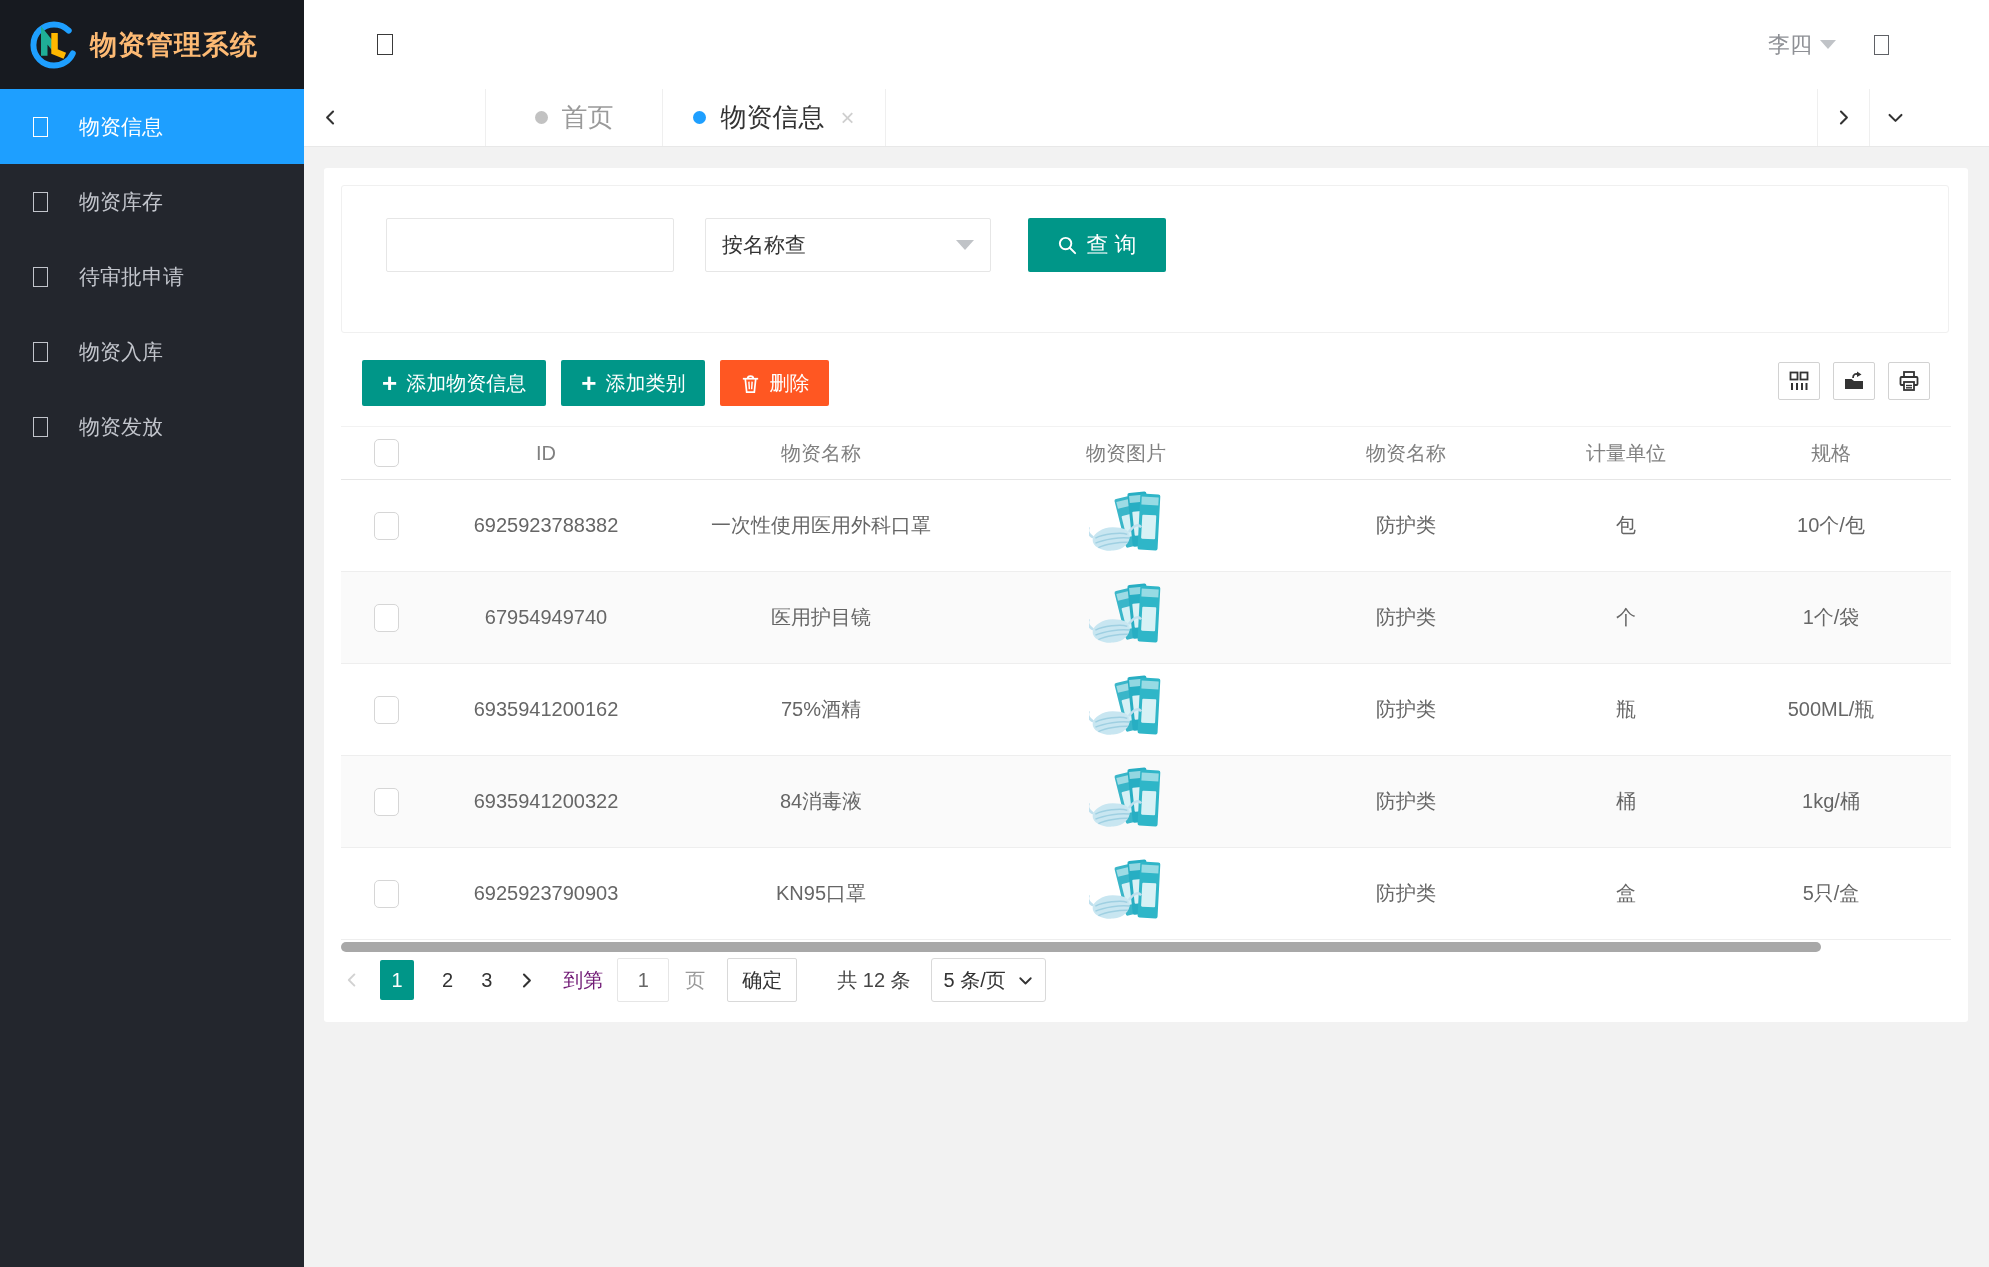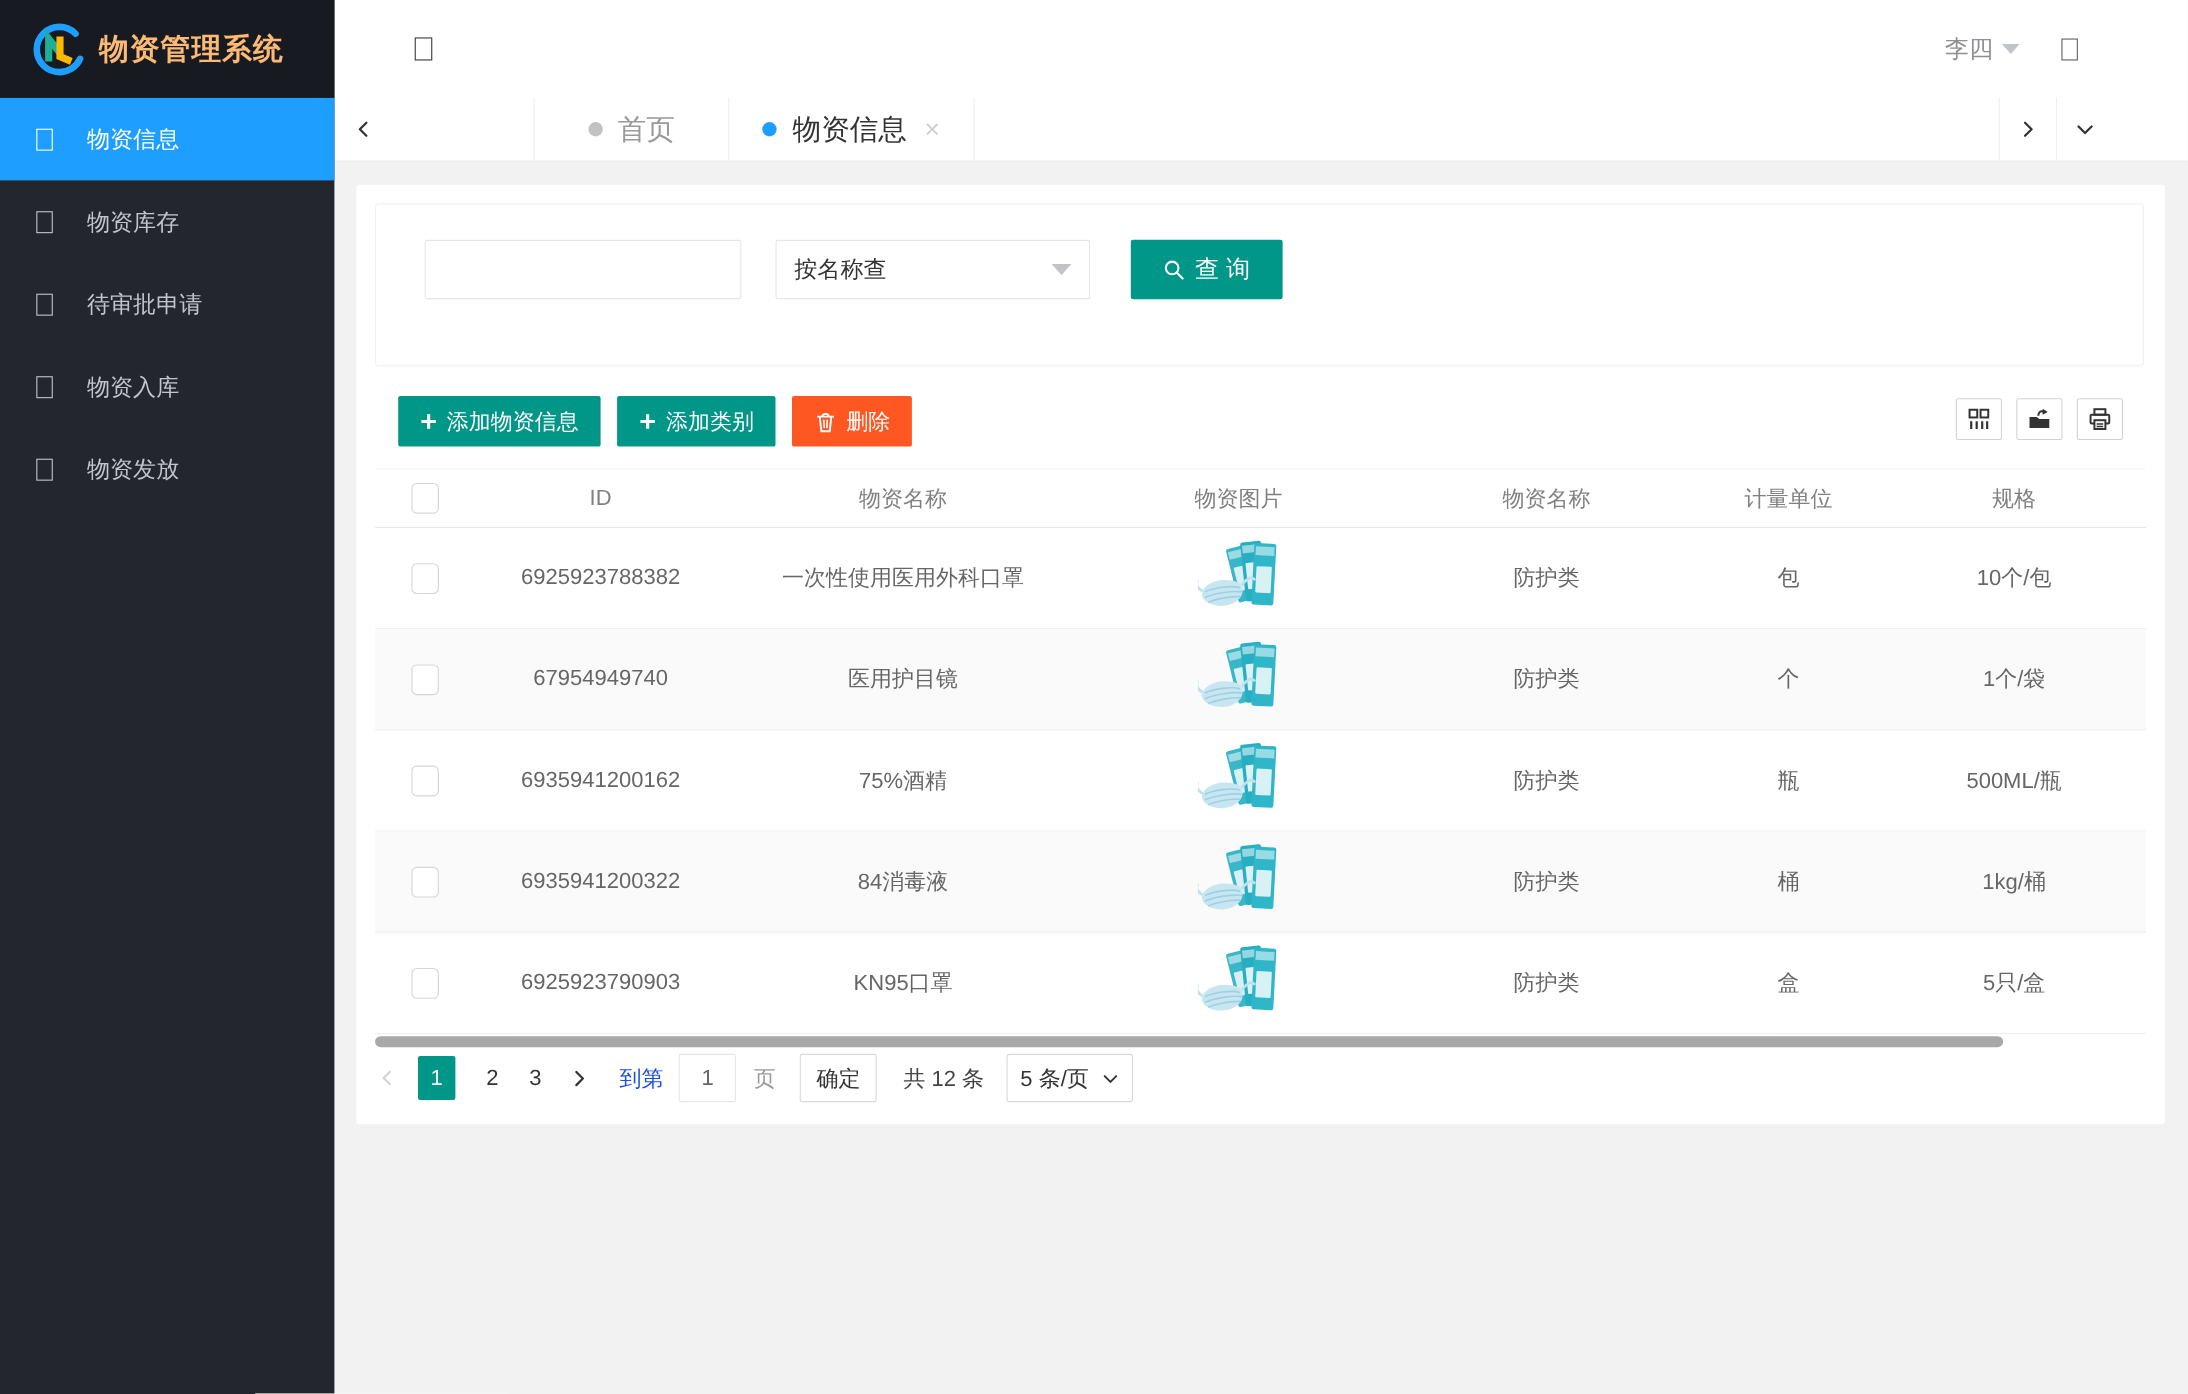--- a/index.html
+++ b/index.html
@@ -72,25 +72,25 @@
   .prod { width:74px; height:74px; }
 
   .hscroll { position:absolute; left:17px; top:774px; width:1480px; height:10px; background:#a8a8a8; border-radius:5px; cursor:pointer; }
 
   
   .pager { position:absolute; left:20px; top:790px; height:44px; display:flex; align-items:center; font-size:20px; color:#333; }
   .pg-prev { color:#d2d2d2; margin-right:20px; display:flex; align-items:center; }
   .pg-cur { width:34px; height:40px; background:#009688; color:#fff; display:flex; align-items:center; justify-content:center; border-radius:2px; }
   .pg-num { margin-left:28px; cursor:pointer; }
   .pg-next { margin-left:26px; display:flex; align-items:center; cursor:pointer; color:#333; }
-  .pg-goto-label { color:#1d4ed8; margin-left:28px; }
+  .pg-goto-label { color:#701a75; margin-left:28px; }
   .pg-goto-input { width:52px; height:44px; border:1px solid #e6e6e6; border-radius:2px; text-align:center; font-size:20px; color:#666; margin-left:14px; outline:none; font-family:"Liberation Sans", sans-serif; }
   .pg-page-unit { color:#9a9a9a; margin-left:16px; }
   .pg-confirm { height:44px; padding:0 14px; background:#fff; border:1px solid #d9d9d9; border-radius:2px; font-size:20px; color:#333; margin-left:22px; cursor:pointer; font-family:"Liberation Sans", sans-serif; }
-  .pg-total { margin-left:24px; color:#444; }
+  .pg-total { margin-left:40px; color:#444; }
   .pg-perpage { height:44px; border:1px solid #d9d9d9; border-radius:3px; display:flex; align-items:center; padding:0 12px; margin-left:20px; cursor:pointer; gap:12px; background:#fff; }
 
   
   .footer { position:absolute; left:304px; top:1205px; width:1685px; height:62px; background:#ffffff; display:flex; align-items:center; justify-content:center; }
   .footer-text { color:#9c9c9c; font-size:21px; }
 
   svg.chev { display:block; }
 </style>
 </head>
 <body>

